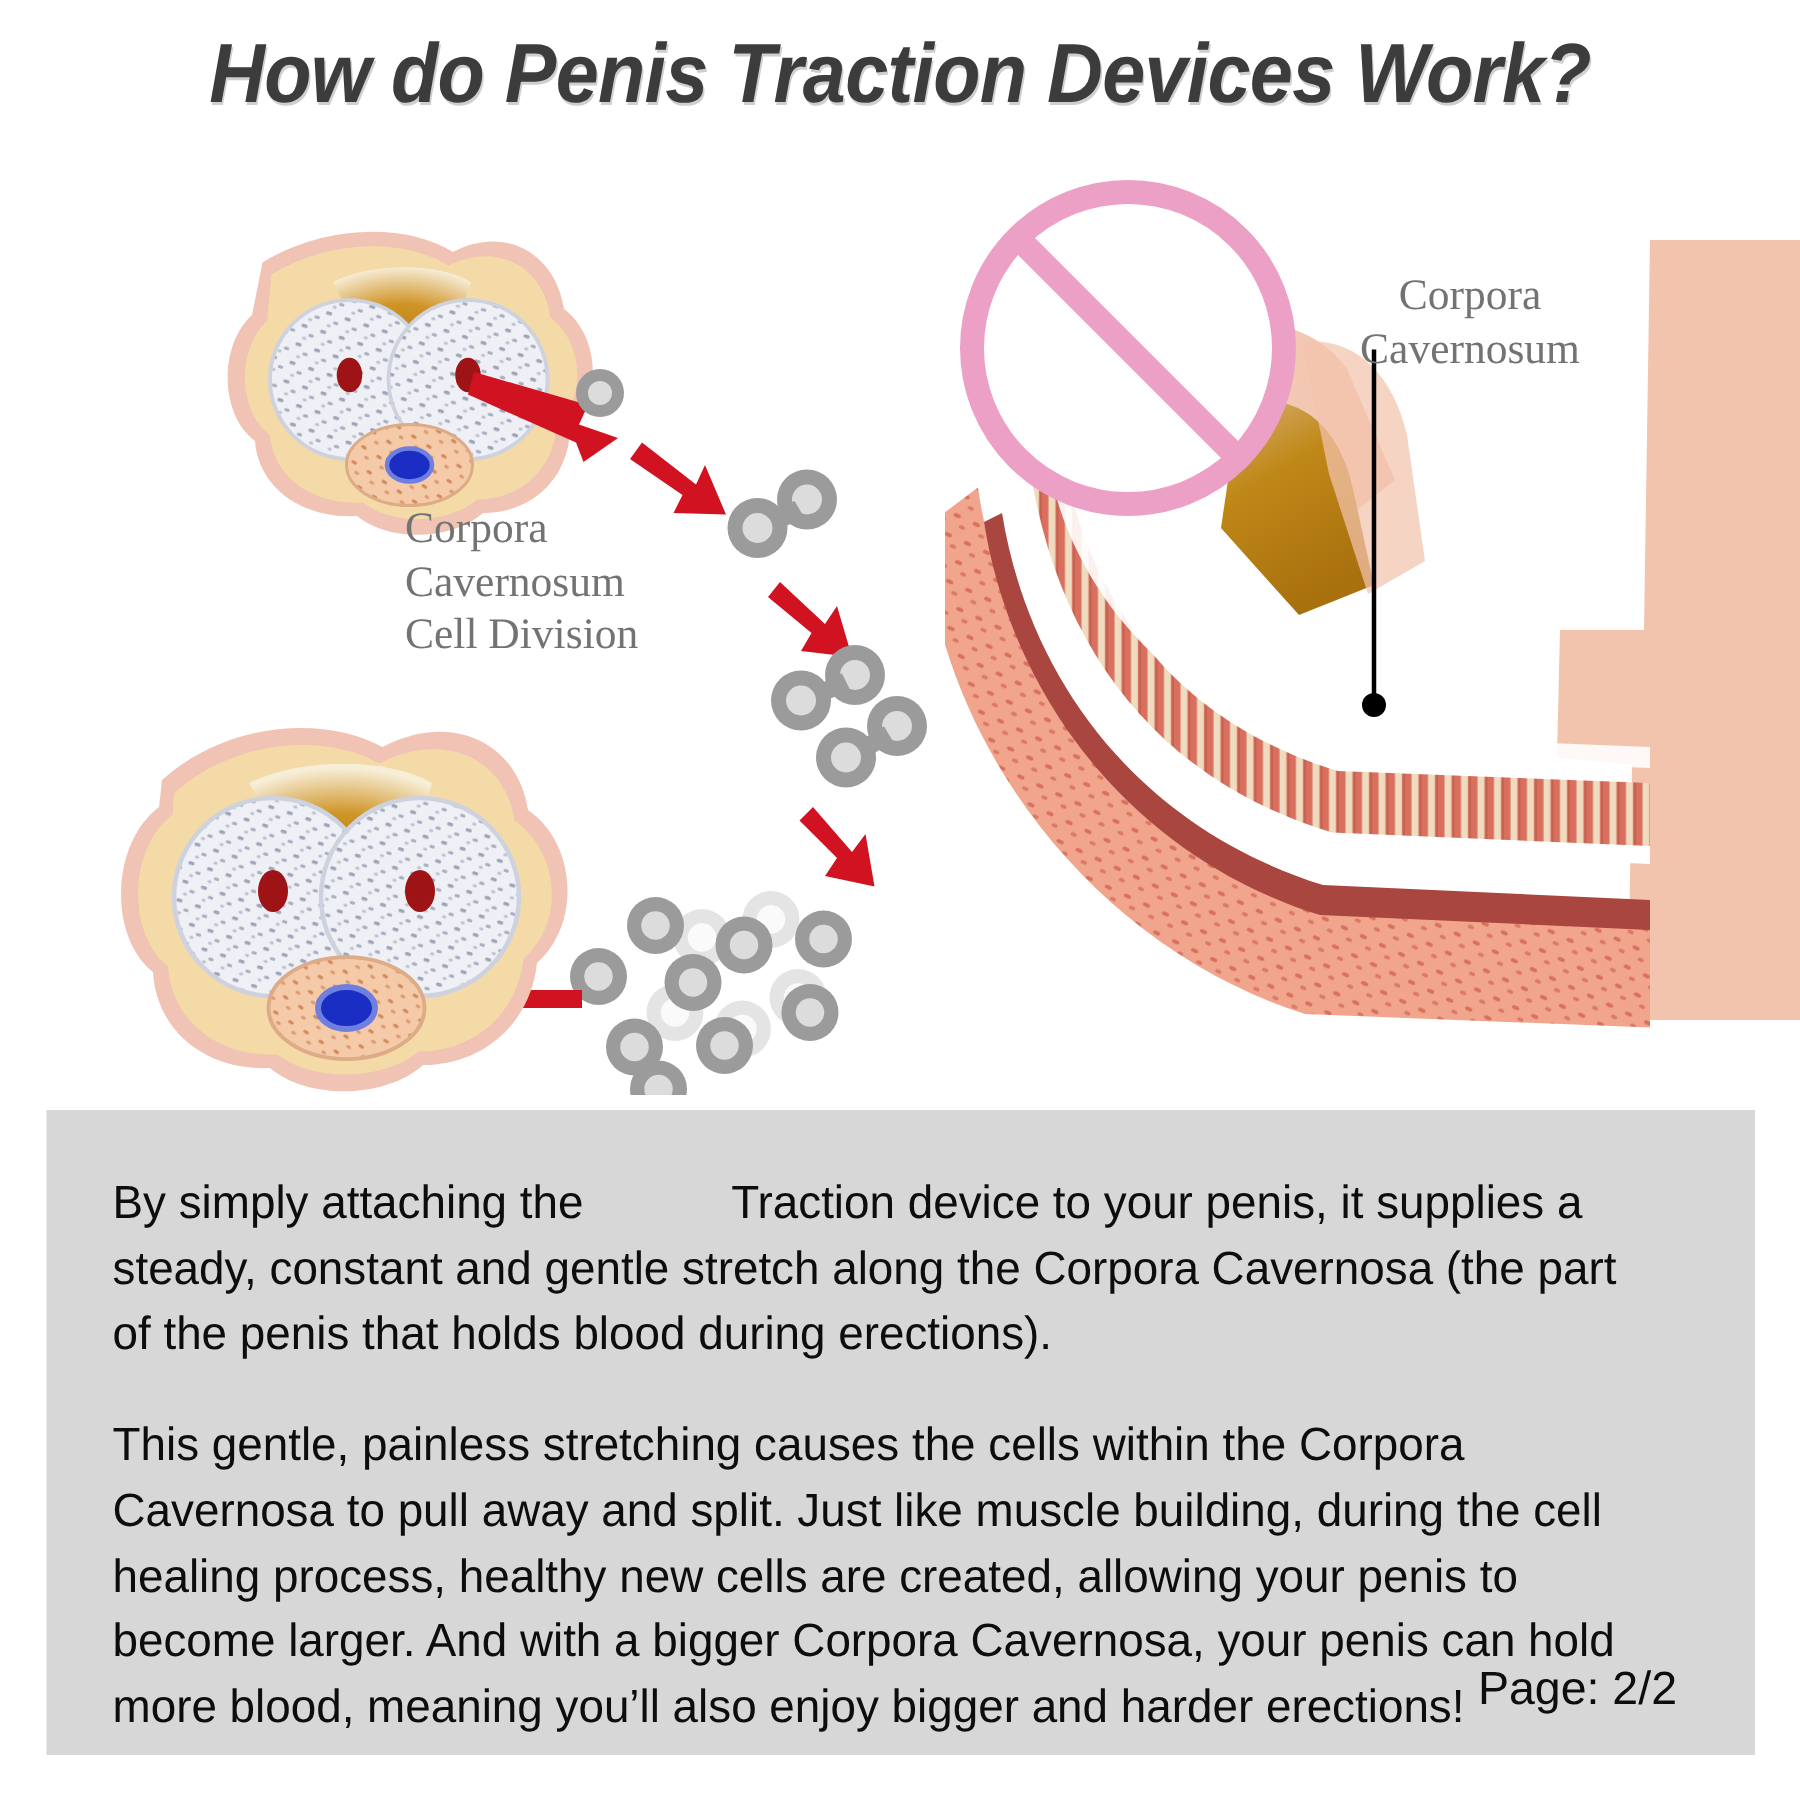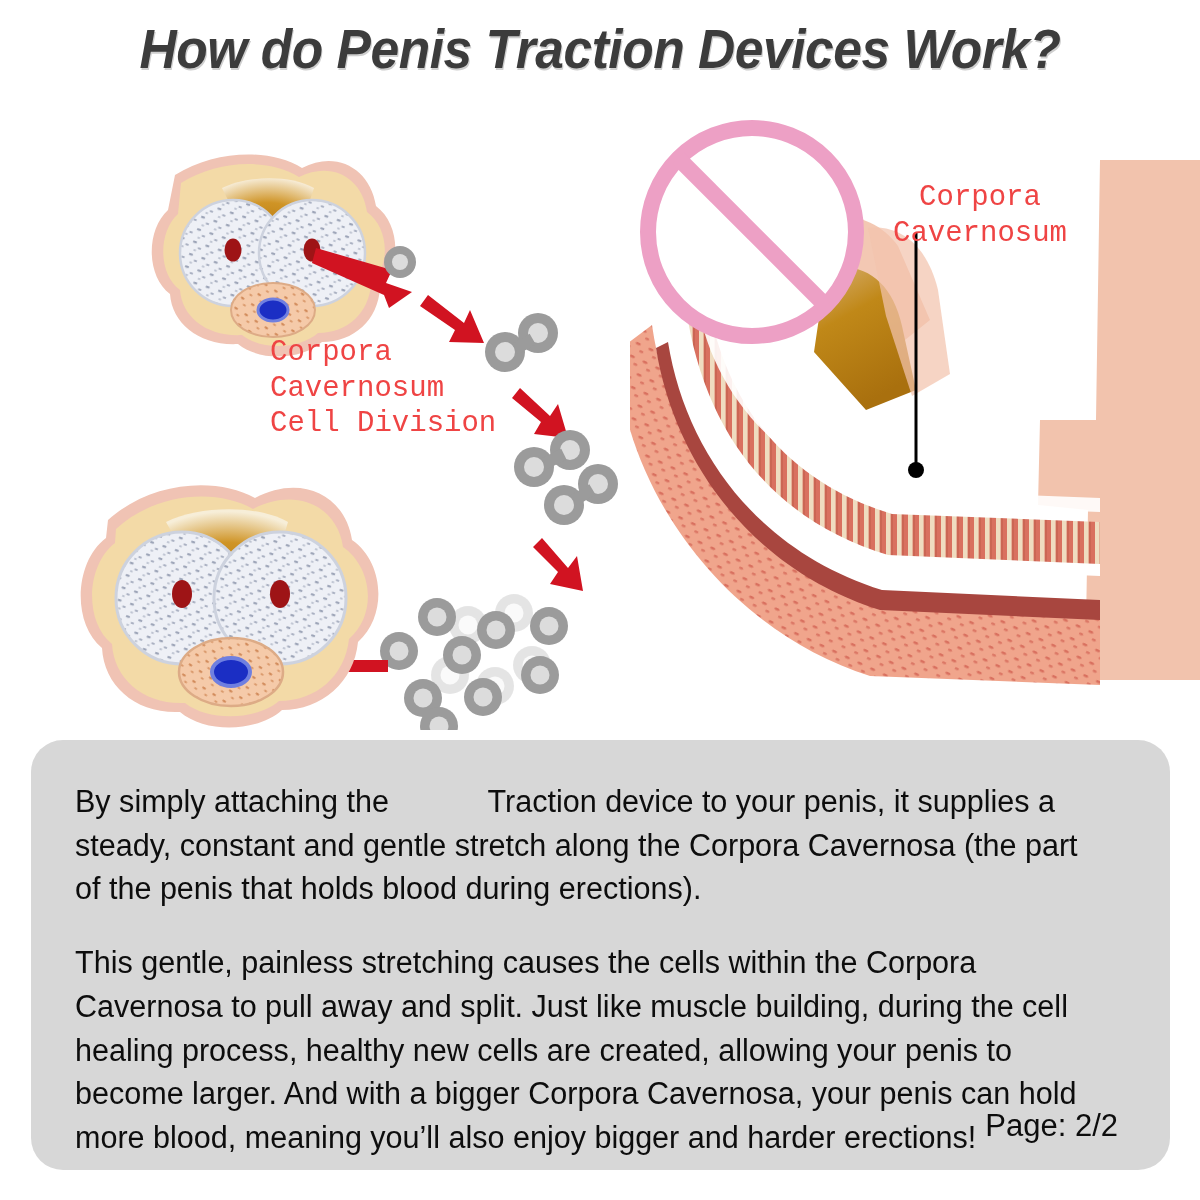--- a/index.html
+++ b/index.html
@@ -32,37 +32,36 @@
   
   #diagram-area{position:absolute;left:0;top:120px;width:1200px;height:610px;}
   #left-diagram{position:absolute;left:40px;top:0;width:620px;height:610px;}
   #right-diagram{position:absolute;left:630px;top:0;width:570px;height:610px;}
 
   .svg-layer{position:absolute;left:0;top:0;}
 
   
   .anno{
     position:absolute;
-    font-family:Liberation Mono, monospace;
+    font-family:Liberation Serif, serif;
     font-size:29px;
     line-height:1.23;
-    color:#ef4444;
+    color:#737373;
     white-space:pre-line;
   }
   #label-cell-division{left:230px;top:215px;text-align:left;}
   #label-corpora-right{left:230px;top:60px;width:240px;text-align:center;font-size:29px;}
 
   
   #text-panel{
     position:absolute;left:31px;top:740px;
     width:1139px;height:430px;
     background:#d7d7d7;
     box-sizing:border-box;
     padding:40px 52px 10px 44px;
-    border-radius:32px;
   }
   .para{
     font-family:"Liberation Sans Narrow","Liberation Sans","DejaVu Sans Condensed",sans-serif;
     font-size:31px;
     line-height:1.41;
     color:#0d0d0d;
     margin:0 0 30px 0;
     transform:scaleX(0.985);
     transform-origin:left center;
   }

